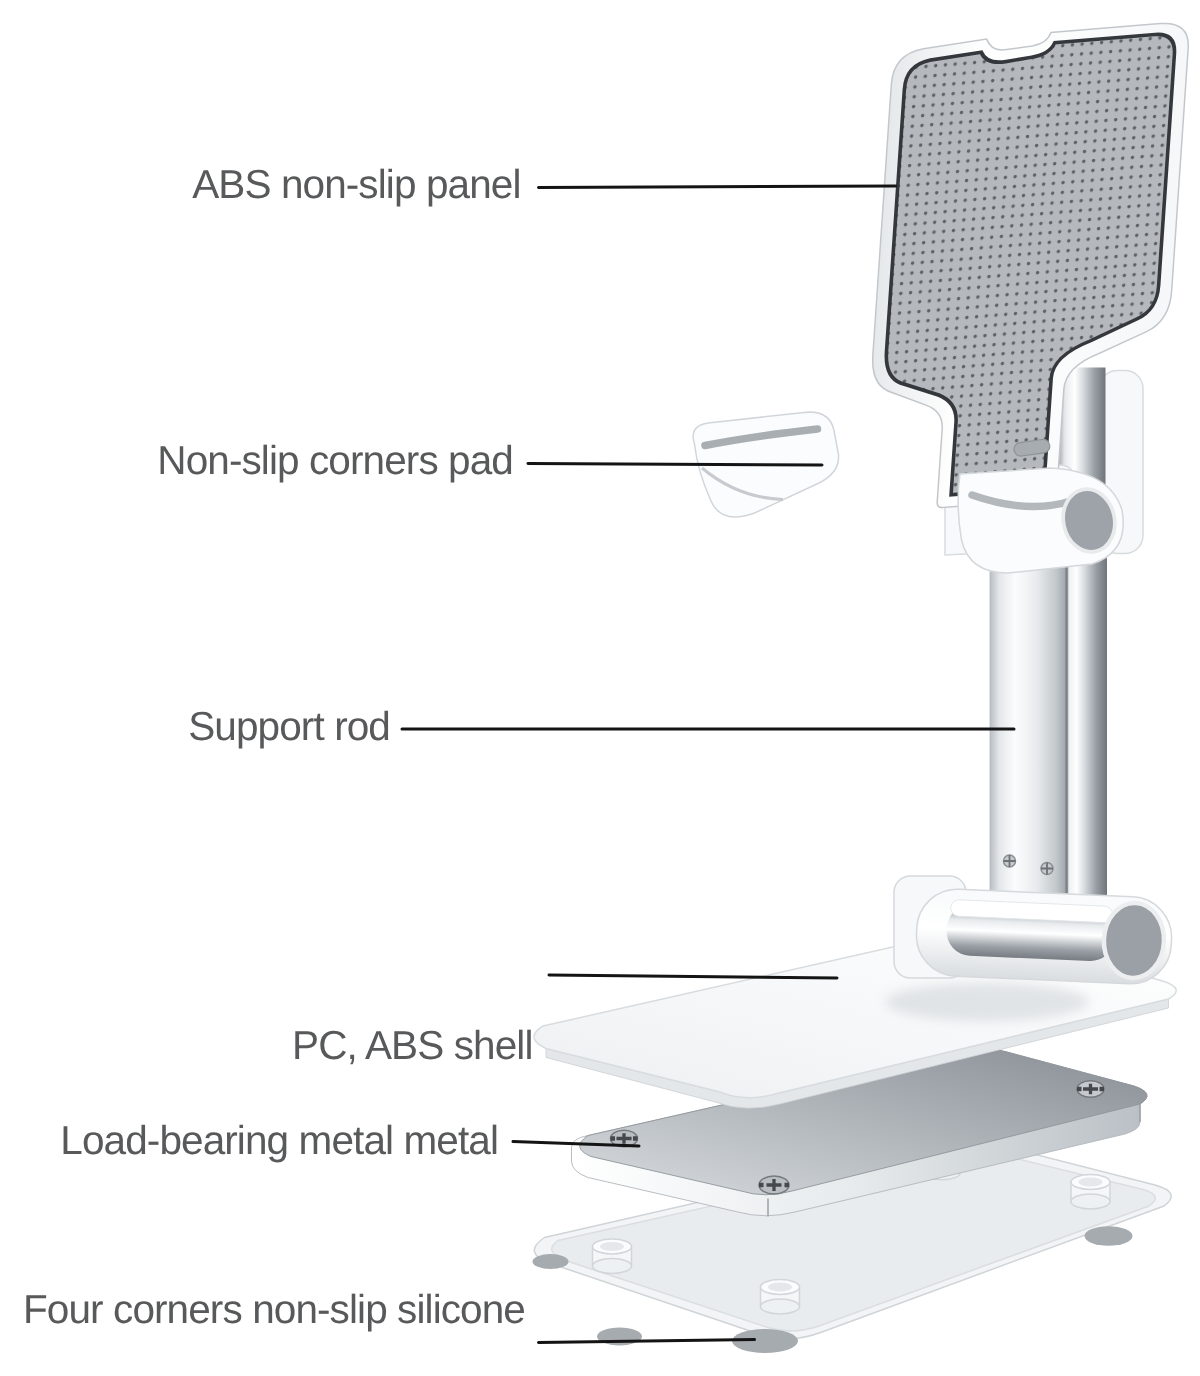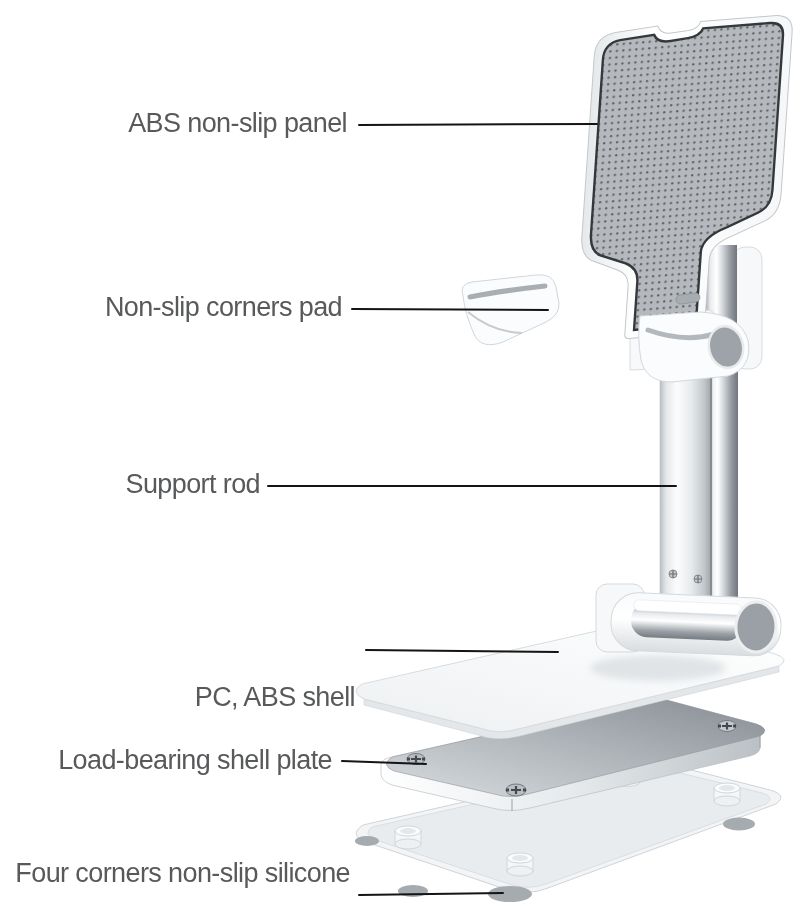--- a/index.html
+++ b/index.html
@@ -222,15 +222,15 @@
       <line x1="366" y1="650" x2="558" y2="652"></line>
       <line x1="342" y1="761" x2="426" y2="764"></line>
       <line x1="359" y1="895" x2="503" y2="893"></line>
     </g>
   </svg>
 
   <div class="label l1">ABS non-slip panel</div>
   <div class="label l2">Non-slip corners pad</div>
   <div class="label l3">Support rod</div>
   <div class="label l4">PC, ABS shell</div>
-  <div class="label l5">Load-bearing shell plate</div>
+  <div class="label l5">Load-bearing metal metal</div>
   <div class="label l6">Four corners non-slip silicone</div>
 </div>
 
 </body></html>

